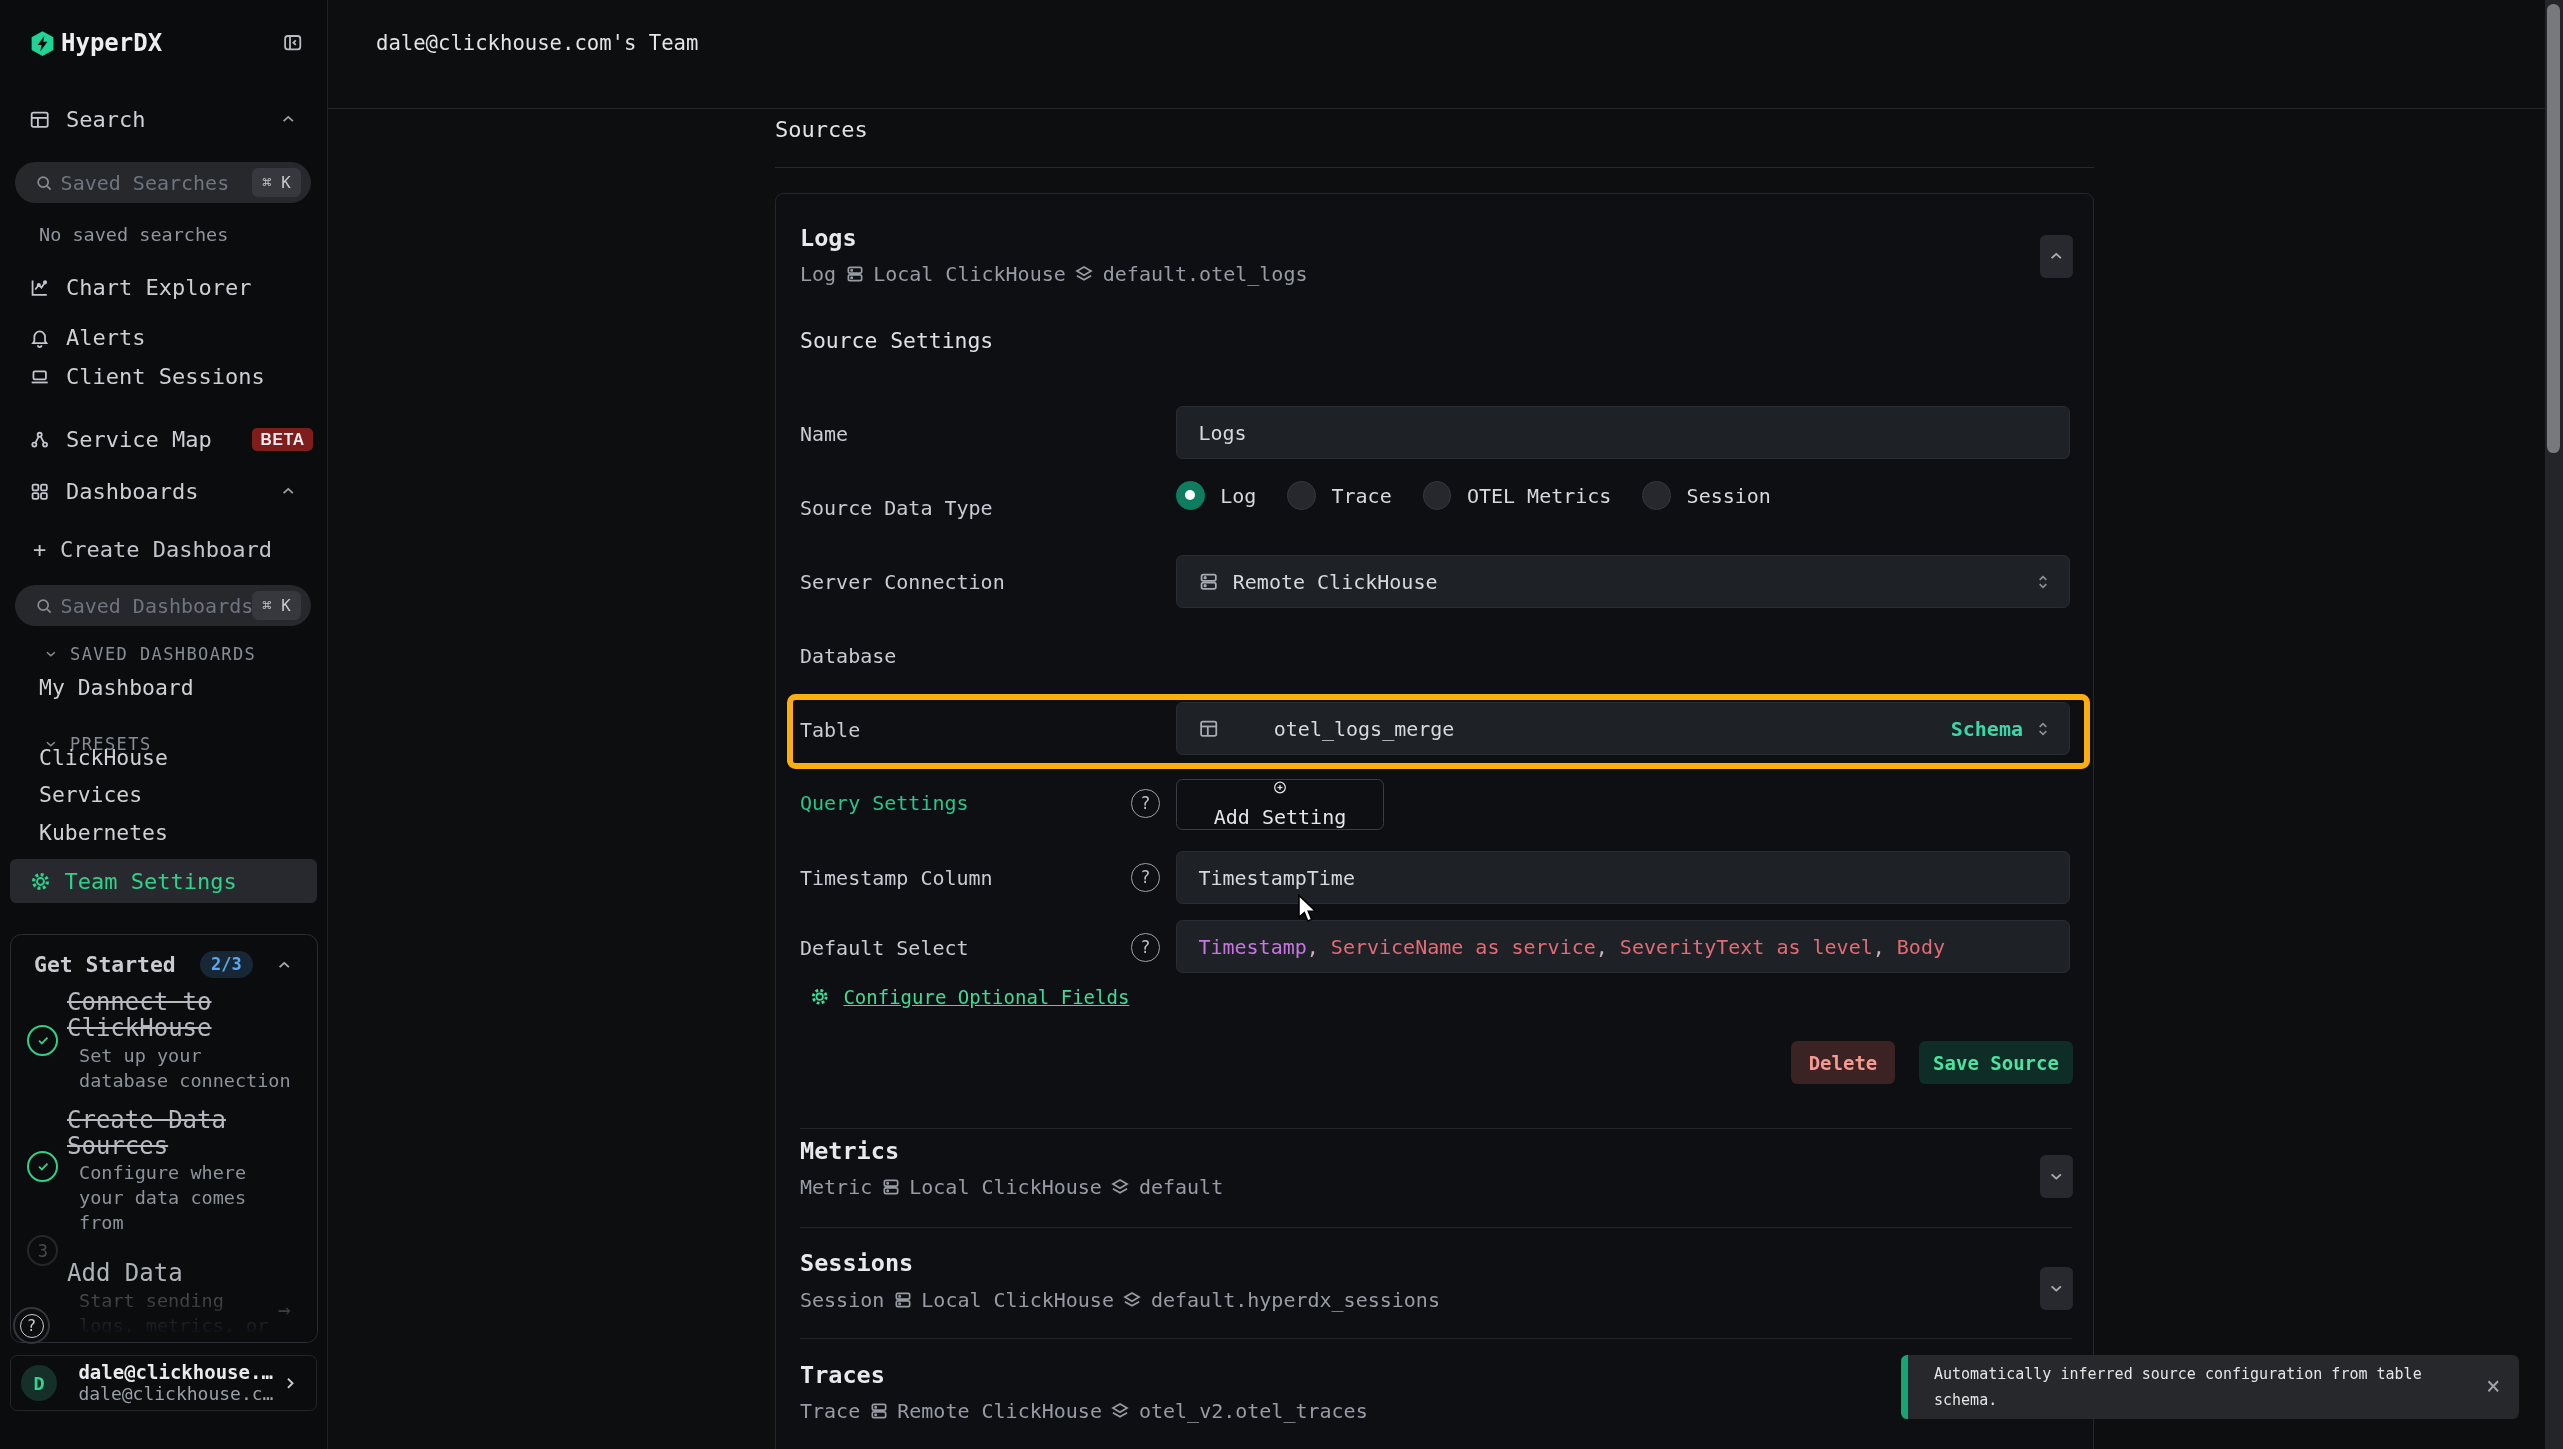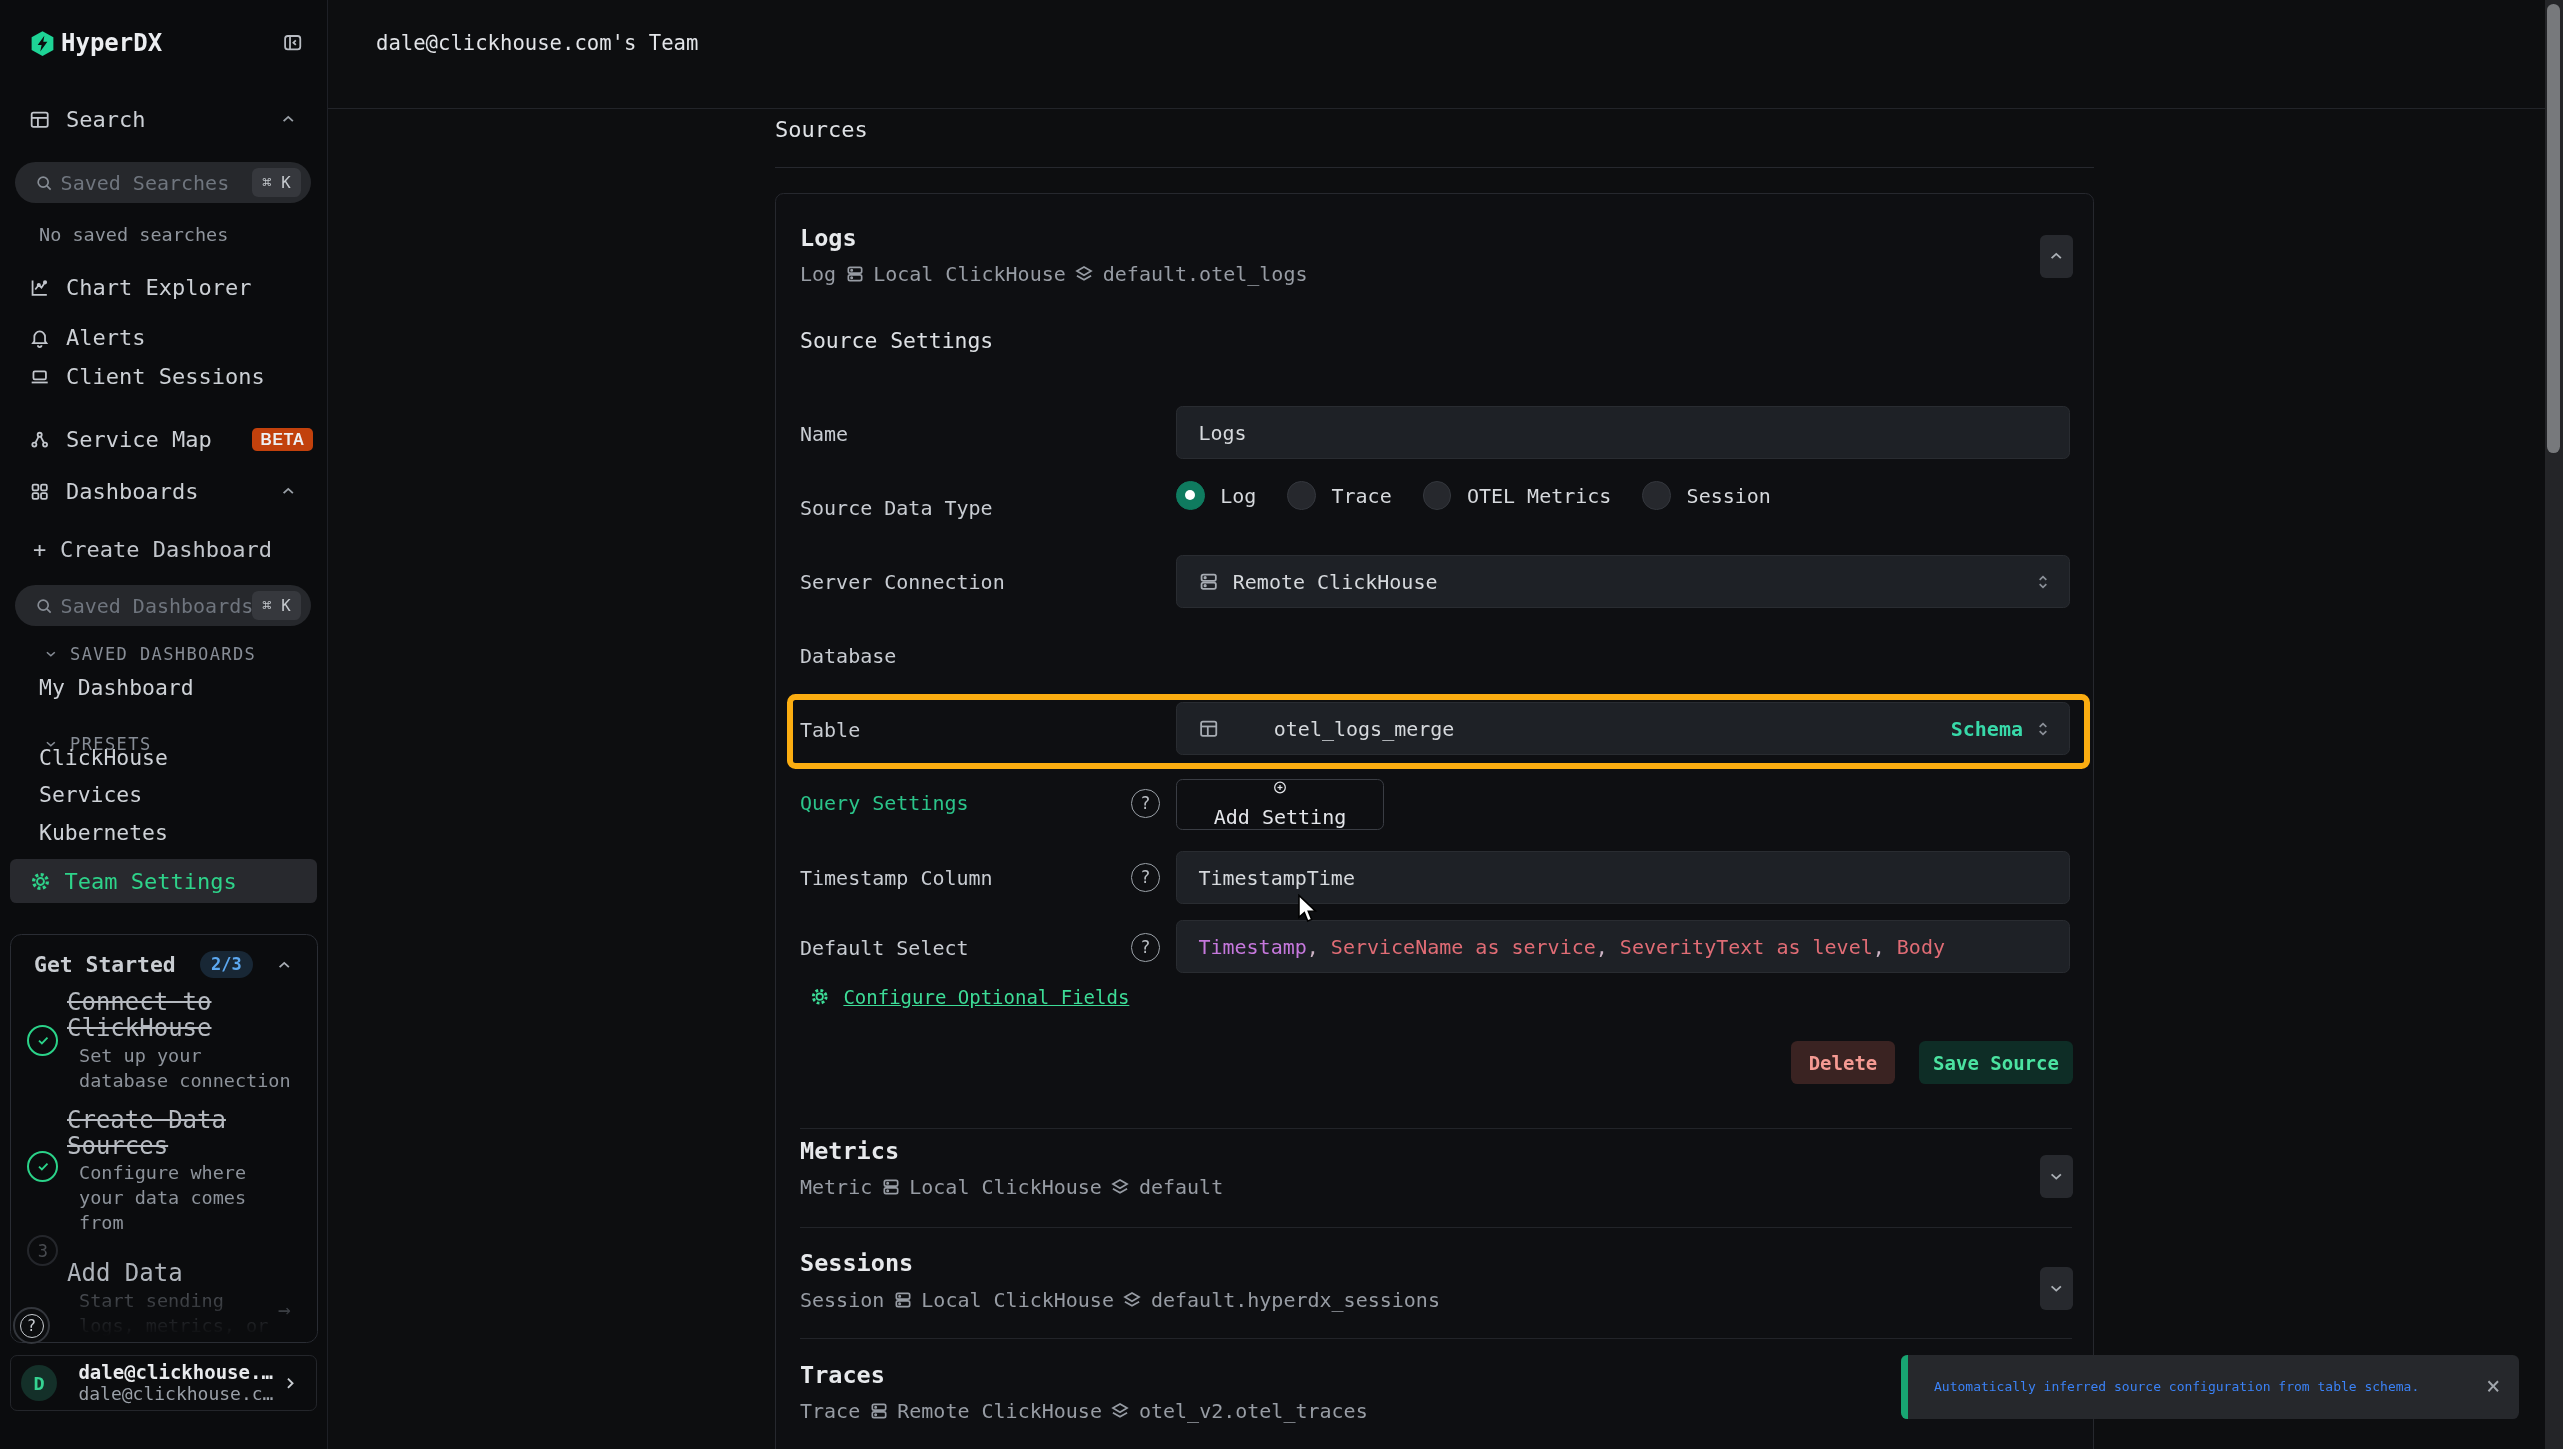--- a/index.html
+++ b/index.html
@@ -21,21 +21,21 @@
   .s-chev { position:absolute; right:30px; color:#9aa0a7; }
   .logo-title { position:absolute; left:61px; font-size:24px; font-weight:bold; color:#eceef1; }
   .panel-ico { position:absolute; right:24px; color:#b9bdc3; }
   .s-input { position:absolute; left:15px; right:16.4px; height:41px; background:#26282c;
              border-radius:20.6px; display:flex; align-items:center; }
   .s-input .mag { margin-left:18.5px; color:#878d95; }
   .s-input .ph { margin-left:7.1px; font-size:20px; color:#6f757e; }
   .s-kbd { position:absolute; right:10px; background:#36383d; border-radius:6.4px;
            font-size:15.7px; color:#c6cacf; padding:5px 10px; }
   .s-muted { position:absolute; left:39px; font-size:18.5px; color:#8f959d; white-space:nowrap; }
-  .beta { position:absolute; left:252px; background:#c2410c; color:#edeff2;
+  .beta { position:absolute; left:252px; background:#7f1d1d; color:#edeff2;
           font-family:"Liberation Sans",sans-serif; font-weight:bold; font-size:15.7px;
           border-radius:5px; padding:2.8px 8.5px; letter-spacing:0.7px; }
   .s-sect { position:absolute; left:43px; display:flex; align-items:center; gap:11.4px;
             color:#878d96; font-size:17px; letter-spacing:1.4px; white-space:nowrap; }
   .s-item { position:absolute; left:39px; font-size:21.4px; color:#ced2d7; white-space:nowrap; }
   .team-row { position:absolute; left:10px; right:10px; top:859px; height:44px;
               background:#28292e; border-radius:6.4px; display:flex; align-items:center; }
   .team-row .gear { margin-left:18.5px; color:#2ed38a; }
   .team-row .t { margin-left:13px; font-size:22px; color:#2ed38a; }
 
@@ -124,21 +124,21 @@
   .btn { position:absolute; height:43px; border-radius:6.4px; display:flex; align-items:center;
          justify-content:center; font-size:19px; font-weight:bold; }
   .btn.delete { left:1015px; width:104px; background:#3a2322; color:#f59a93; }
   .btn.save { left:1143px; width:154px; background:#0e2d26; color:#4be3a1; }
   .c-hr { position:absolute; left:24px; right:21.4px; height:1.4px; background:#222429; }
 
   
   .toast { position:absolute; left:1901px; top:1355px; width:618px; height:64px;
            background:#26282c; border-radius:6.4px; overflow:hidden; display:flex; align-items:center; }
   .toast-bar { position:absolute; left:0; top:0; bottom:0; width:7.1px; background:#18a572; }
-  .toast-msg { margin-left:33px; width:513px; font-size:13px; line-height:26px; color:#3b82f6; }
+  .toast-msg { margin-left:33px; width:513px; font-size:15px; line-height:26px; color:#e5e5e5; }
   .toast-x { position:absolute; right:18.5px; top:17px; font-size:24px; color:#a2a7ad; }
 
   
   .scroll-track { position:absolute; right:0; top:0; width:18.5px; height:1450px; background:#242528; }
   .scroll-thumb { position:absolute; right:2.8px; top:4.3px; width:13px; height:449px;
                   background:#77797c; border-radius:6.4px; }
 
   .cursor { position:absolute; left:1296px; top:894px; z-index:50; }
 </style>
 </head>

